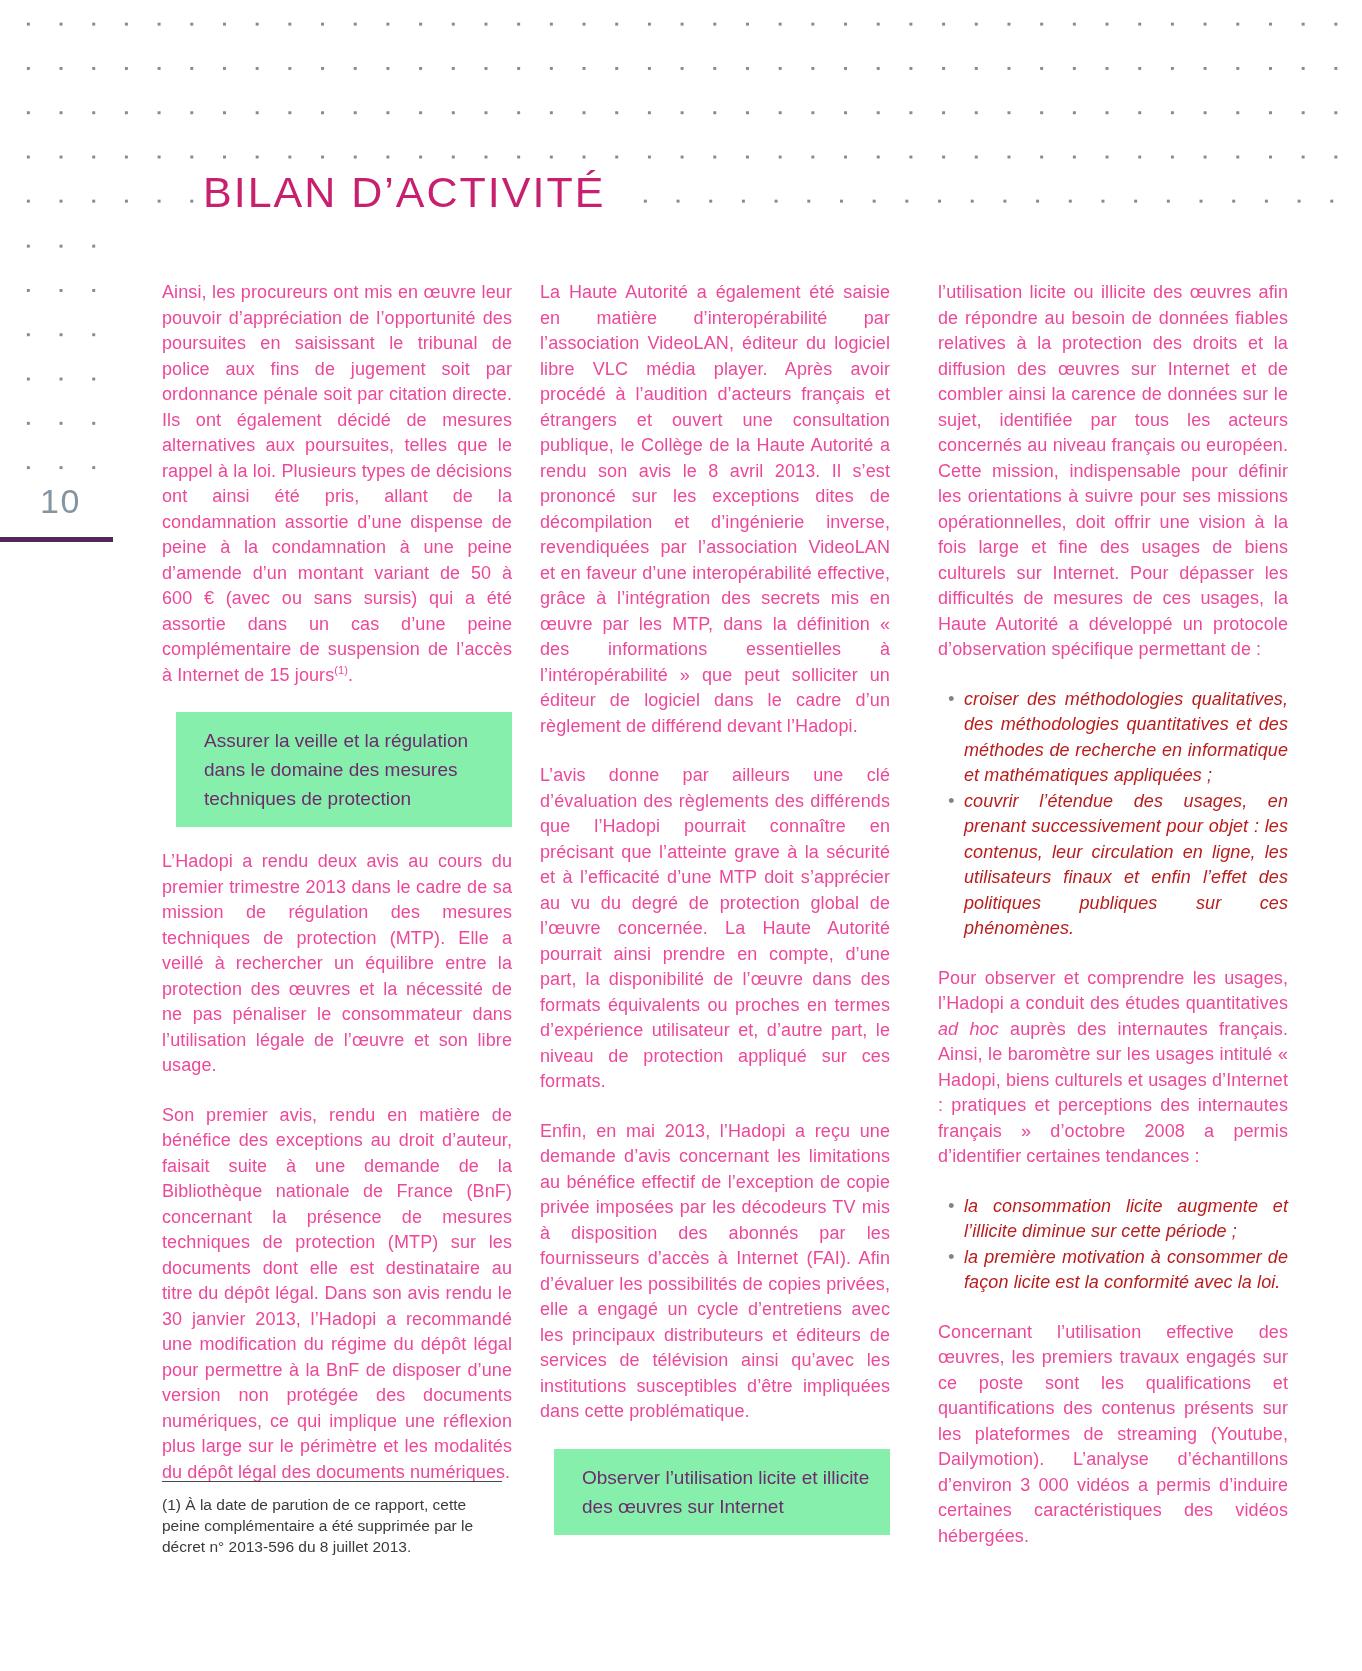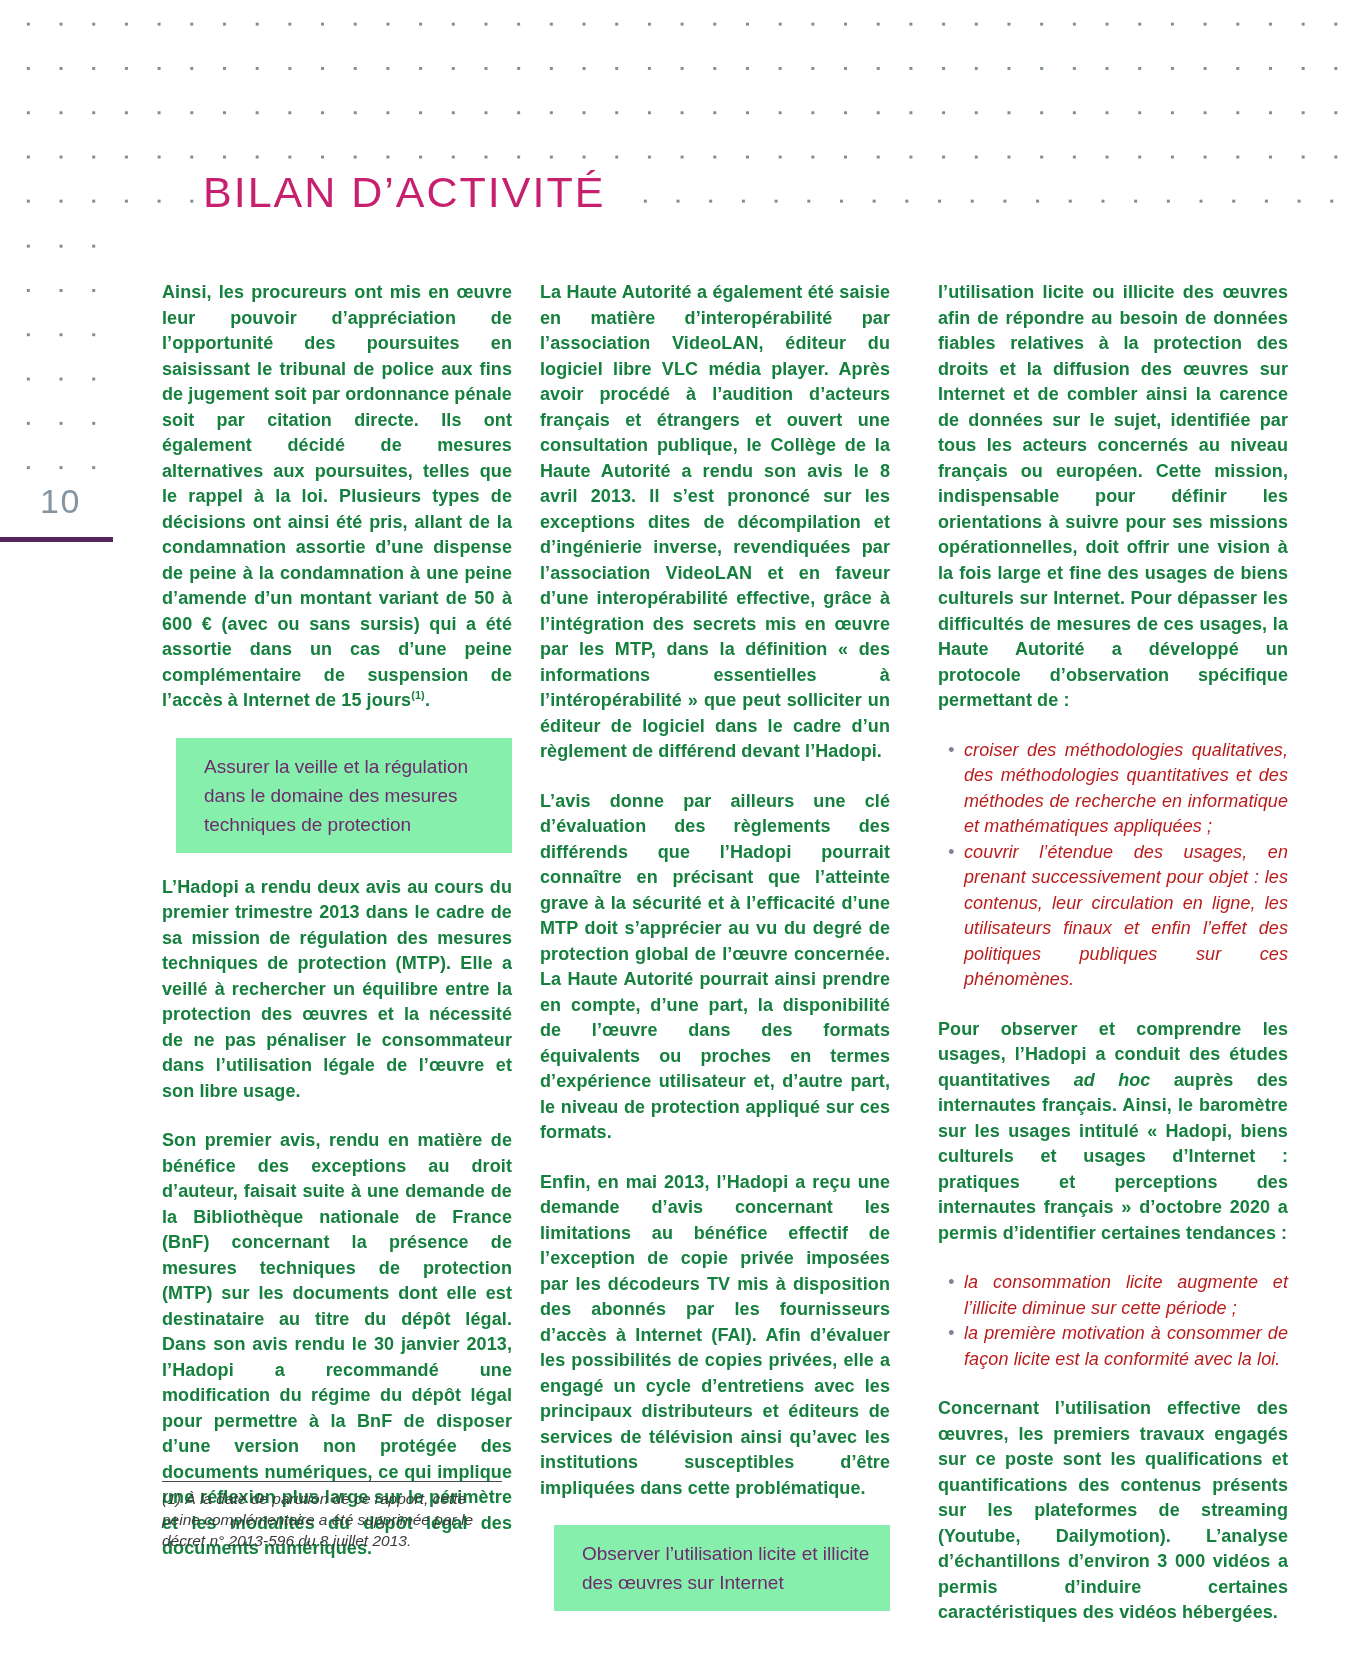--- a/index.html
+++ b/index.html
@@ -31,40 +31,40 @@
   .pagenum-rule {
     position:absolute; left:0; top:537px; width:113px; height:5px; background:#54265c;
   }
 
   .col { position:absolute; top:280px; width:350px; }
   .col1 { left:162px; }
   .col2 { left:540px; }
   .col3 { left:938px; }
 
   .body {
-    font-size:18px; line-height:25.5px; color:#15803d;
+    font-size:18px; line-height:25.5px; color:#ec4899;
     text-align:justify; margin:0 0 24px 0; letter-spacing:0.1px;
-    hyphens:auto;font-weight:bold; -webkit-hyphens:auto;
+    hyphens:auto; -webkit-hyphens:auto;
   }
   .body sup { font-size:11px; line-height:0; vertical-align:super; }
 
   .callout {
     background:#86efac; color:#6d2a6d;
     font-size:19px; line-height:29px; font-weight:normal;
     padding:14px 10px 14px 28px; margin:20px 0 22px 14px;
   }
 
   ul.bullets { margin:0 0 24px 0; padding:0 0 0 26px; list-style:none; }
   ul.bullets li { position:relative; font-size:18px; line-height:25.5px; color:#b91c1c; text-align:justify; letter-spacing:0.1px; hyphens:auto;font-style:italic; }
   ul.bullets li::before { content:"\2022"; position:absolute; left:-16px; top:0; color:#8a7d91; }
 
   .footnote {
     position:absolute; left:162px; top:1481px; width:340px;
-    border-top:1.5px solid #474747; padding-top:6px;
-    font-style:italic; font-size:15.5px; line-height:21px; color:#3b3b3b;
+    border-top:1.5px solid #474747; padding-top:12px;
+    font-size:15.5px; line-height:21px; color:#3b3b3b;
   }
   .footnote p { margin:0; }
   em { font-style:italic;margin-top:16px; }
 </style>
 </head>
 <body>
 
 <div class="page">
 
   <div class="dots dots-top"></div>
@@ -94,21 +94,21 @@
       <span>Observer l’utilisation licite et illicite des œuvres sur Internet</span>
     </div>
   </div>
 
   <div class="col col3">
     <p class="body">l’utilisation licite ou illicite des œuvres afin de répondre au besoin de données fiables relatives à la protection des droits et la diffusion des œuvres sur Internet et de combler ainsi la carence de données sur le sujet, identifiée par tous les acteurs concernés au niveau français ou européen. Cette mission, indispensable pour définir les orientations à suivre pour ses missions opérationnelles, doit offrir une vision à la fois large et fine des usages de biens culturels sur Internet. Pour dépasser les difficultés de mesures de ces usages, la Haute Autorité a développé un protocole d’observation spécifique permettant de :</p>
     <ul class="bullets">
       <li>croiser des méthodologies qualitatives, des méthodologies quantitatives et des méthodes de recherche en informatique et mathématiques appliquées ;</li>
       <li>couvrir l’étendue des usages, en prenant successivement pour objet : les contenus, leur circulation en ligne, les utilisateurs finaux et enfin l’effet des politiques publiques sur ces phénomènes.</li>
     </ul>
-    <p class="body"><span>Pour observer et comprendre les usages, l’Hadopi a conduit des études quantitatives </span><em>ad hoc</em><span> auprès des internautes français. Ainsi, le baromètre sur les usages intitulé « Hadopi, biens culturels et usages d’Internet : pratiques et perceptions des internautes français » d’octobre 2020 a permis d’identifier certaines tendances :</span></p>
+    <p class="body"><span>Pour observer et comprendre les usages, l’Hadopi a conduit des études quantitatives </span><em>ad hoc</em><span> auprès des internautes français. Ainsi, le baromètre sur les usages intitulé « Hadopi, biens culturels et usages d’Internet : pratiques et perceptions des internautes français » d’octobre 2008 a permis d’identifier certaines tendances :</span></p>
     <ul class="bullets">
       <li>la consommation licite augmente et l’illicite diminue sur cette période ;</li>
       <li>la première motivation à consommer de façon licite est la conformité avec la loi.</li>
     </ul>
     <p class="body">Concernant l’utilisation effective des œuvres, les premiers travaux engagés sur ce poste sont les qualifications et quantifications des contenus présents sur les plateformes de streaming (Youtube, Dailymotion). L’analyse d’échantillons d’environ 3 000 vidéos a permis d’induire certaines caractéristiques des vidéos hébergées.</p>
   </div>
 
   <div class="footnote">
     <p>(1) À la date de parution de ce rapport, cette peine complémentaire a été supprimée par le décret n° 2013-596 du 8 juillet 2013.</p>
   </div>

